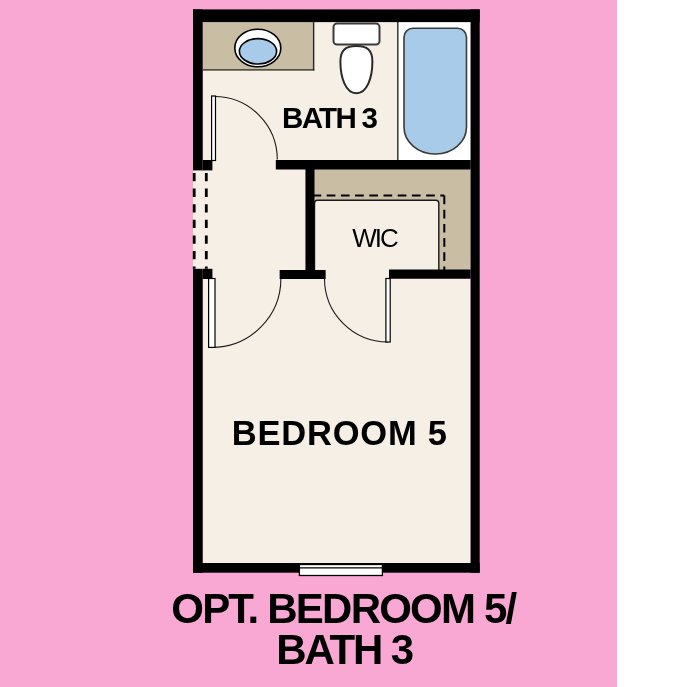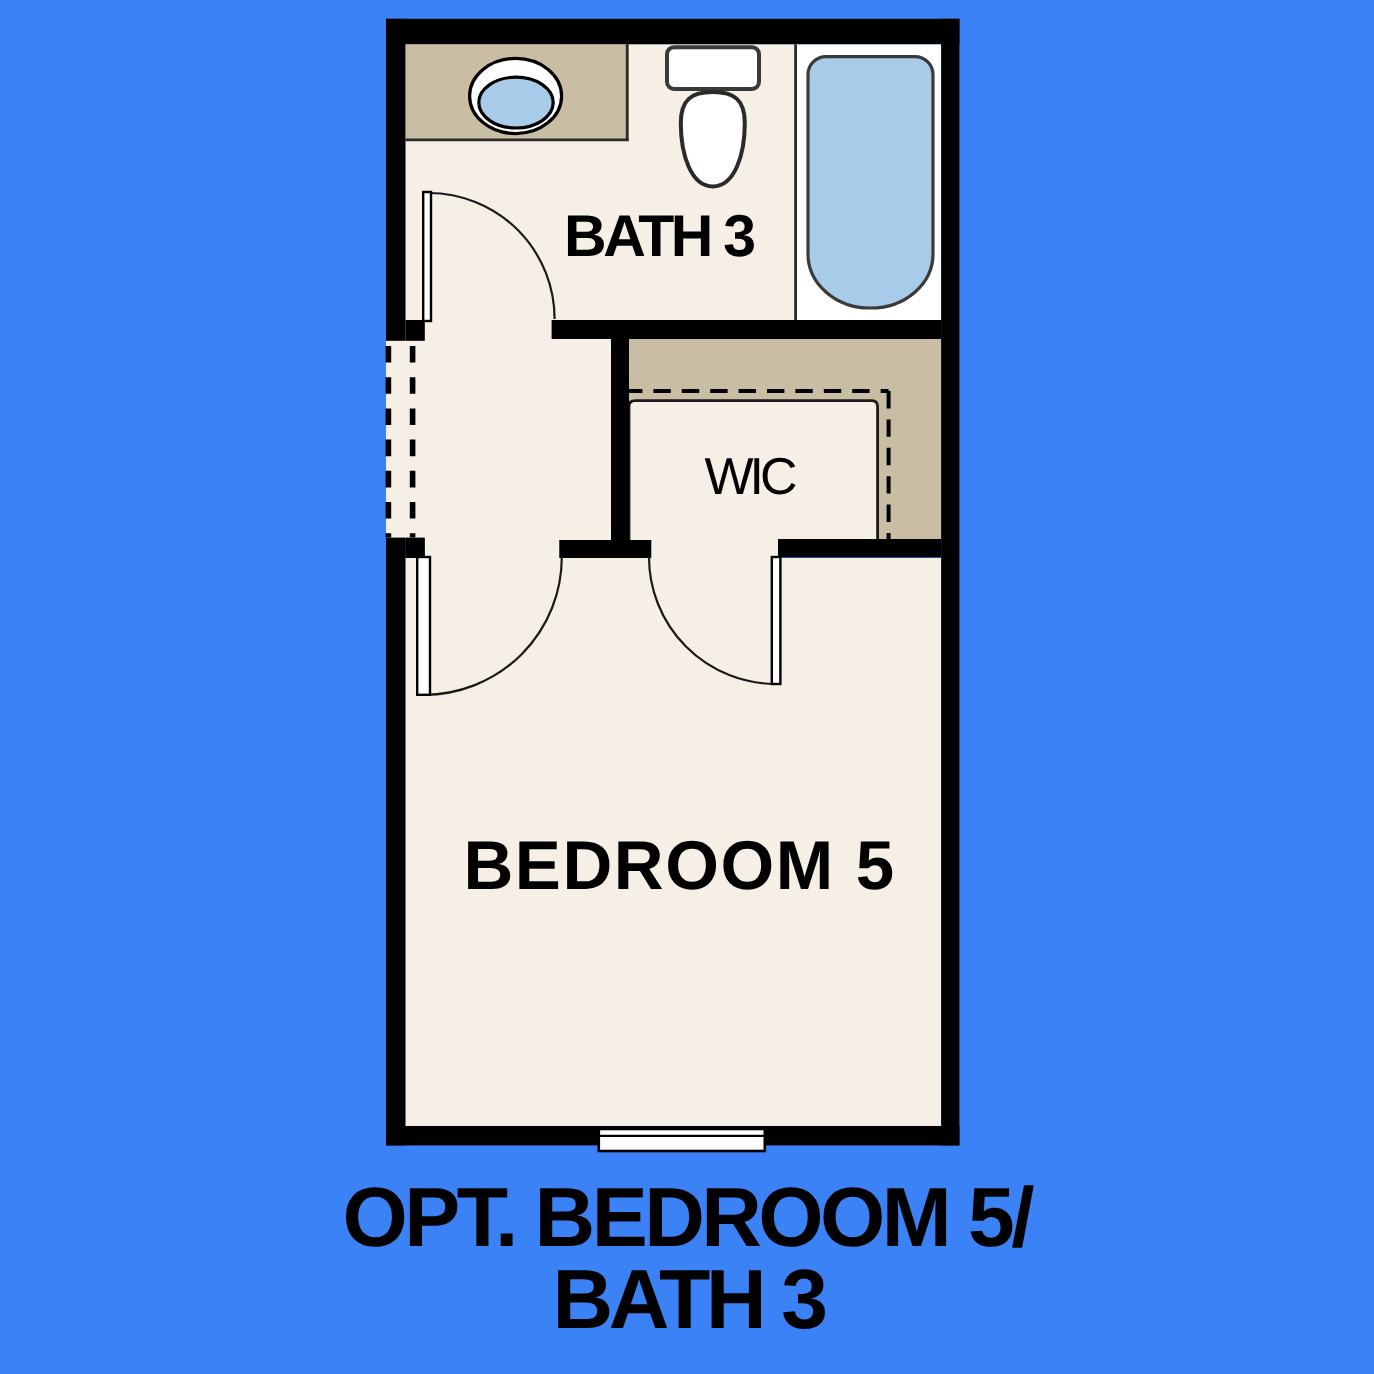--- a/index.html
+++ b/index.html
@@ -1,16 +1,16 @@
 <!DOCTYPE html>
 <html><head>
 <meta charset="utf-8">
 <style>
   html,body{margin:0;padding:0;background:#ffffff;}
-  #page{position:relative;width:687px;height:687px;background:#3b82f6;overflow:hidden;
+  #page{position:relative;width:617px;height:687px;background:#f9a8d4;overflow:hidden;
         font-family:"Liberation Sans", sans-serif;}
   svg{position:absolute;left:0;top:0;}
 </style>
 </head>
 <body>
 <div id="page">
 <svg width="687" height="687" viewBox="0 0 687 687">
 
   <g>
     <rect x="202.7" y="22.1" width="194.7" height="137.9" fill="#f6efe5"></rect>

